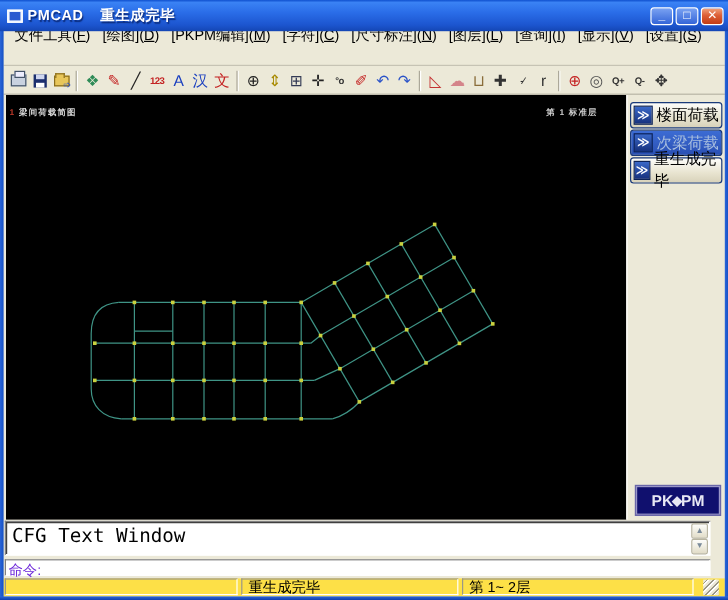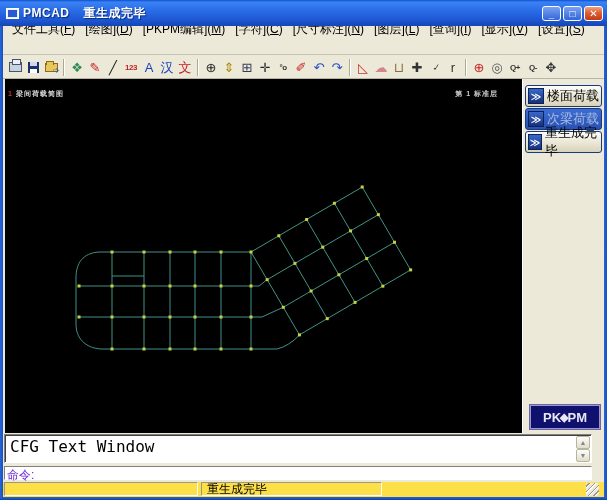--- a/index.html
+++ b/index.html
@@ -279,14 +279,15 @@
   </div>
 </div>
 
 <div class="cmd-line">
   <span class="prompt">命令:</span>
 </div>
 
 <div class="statusbar">
   <div class="st-panel" id="st-left"></div>
   <div class="st-panel" id="st-msg">重生成完毕</div>
+  <div class="st-panel" id="st-layers">第  1~  2层</div>
   <div class="grip"></div>
 </div>
 
 </body></html>

